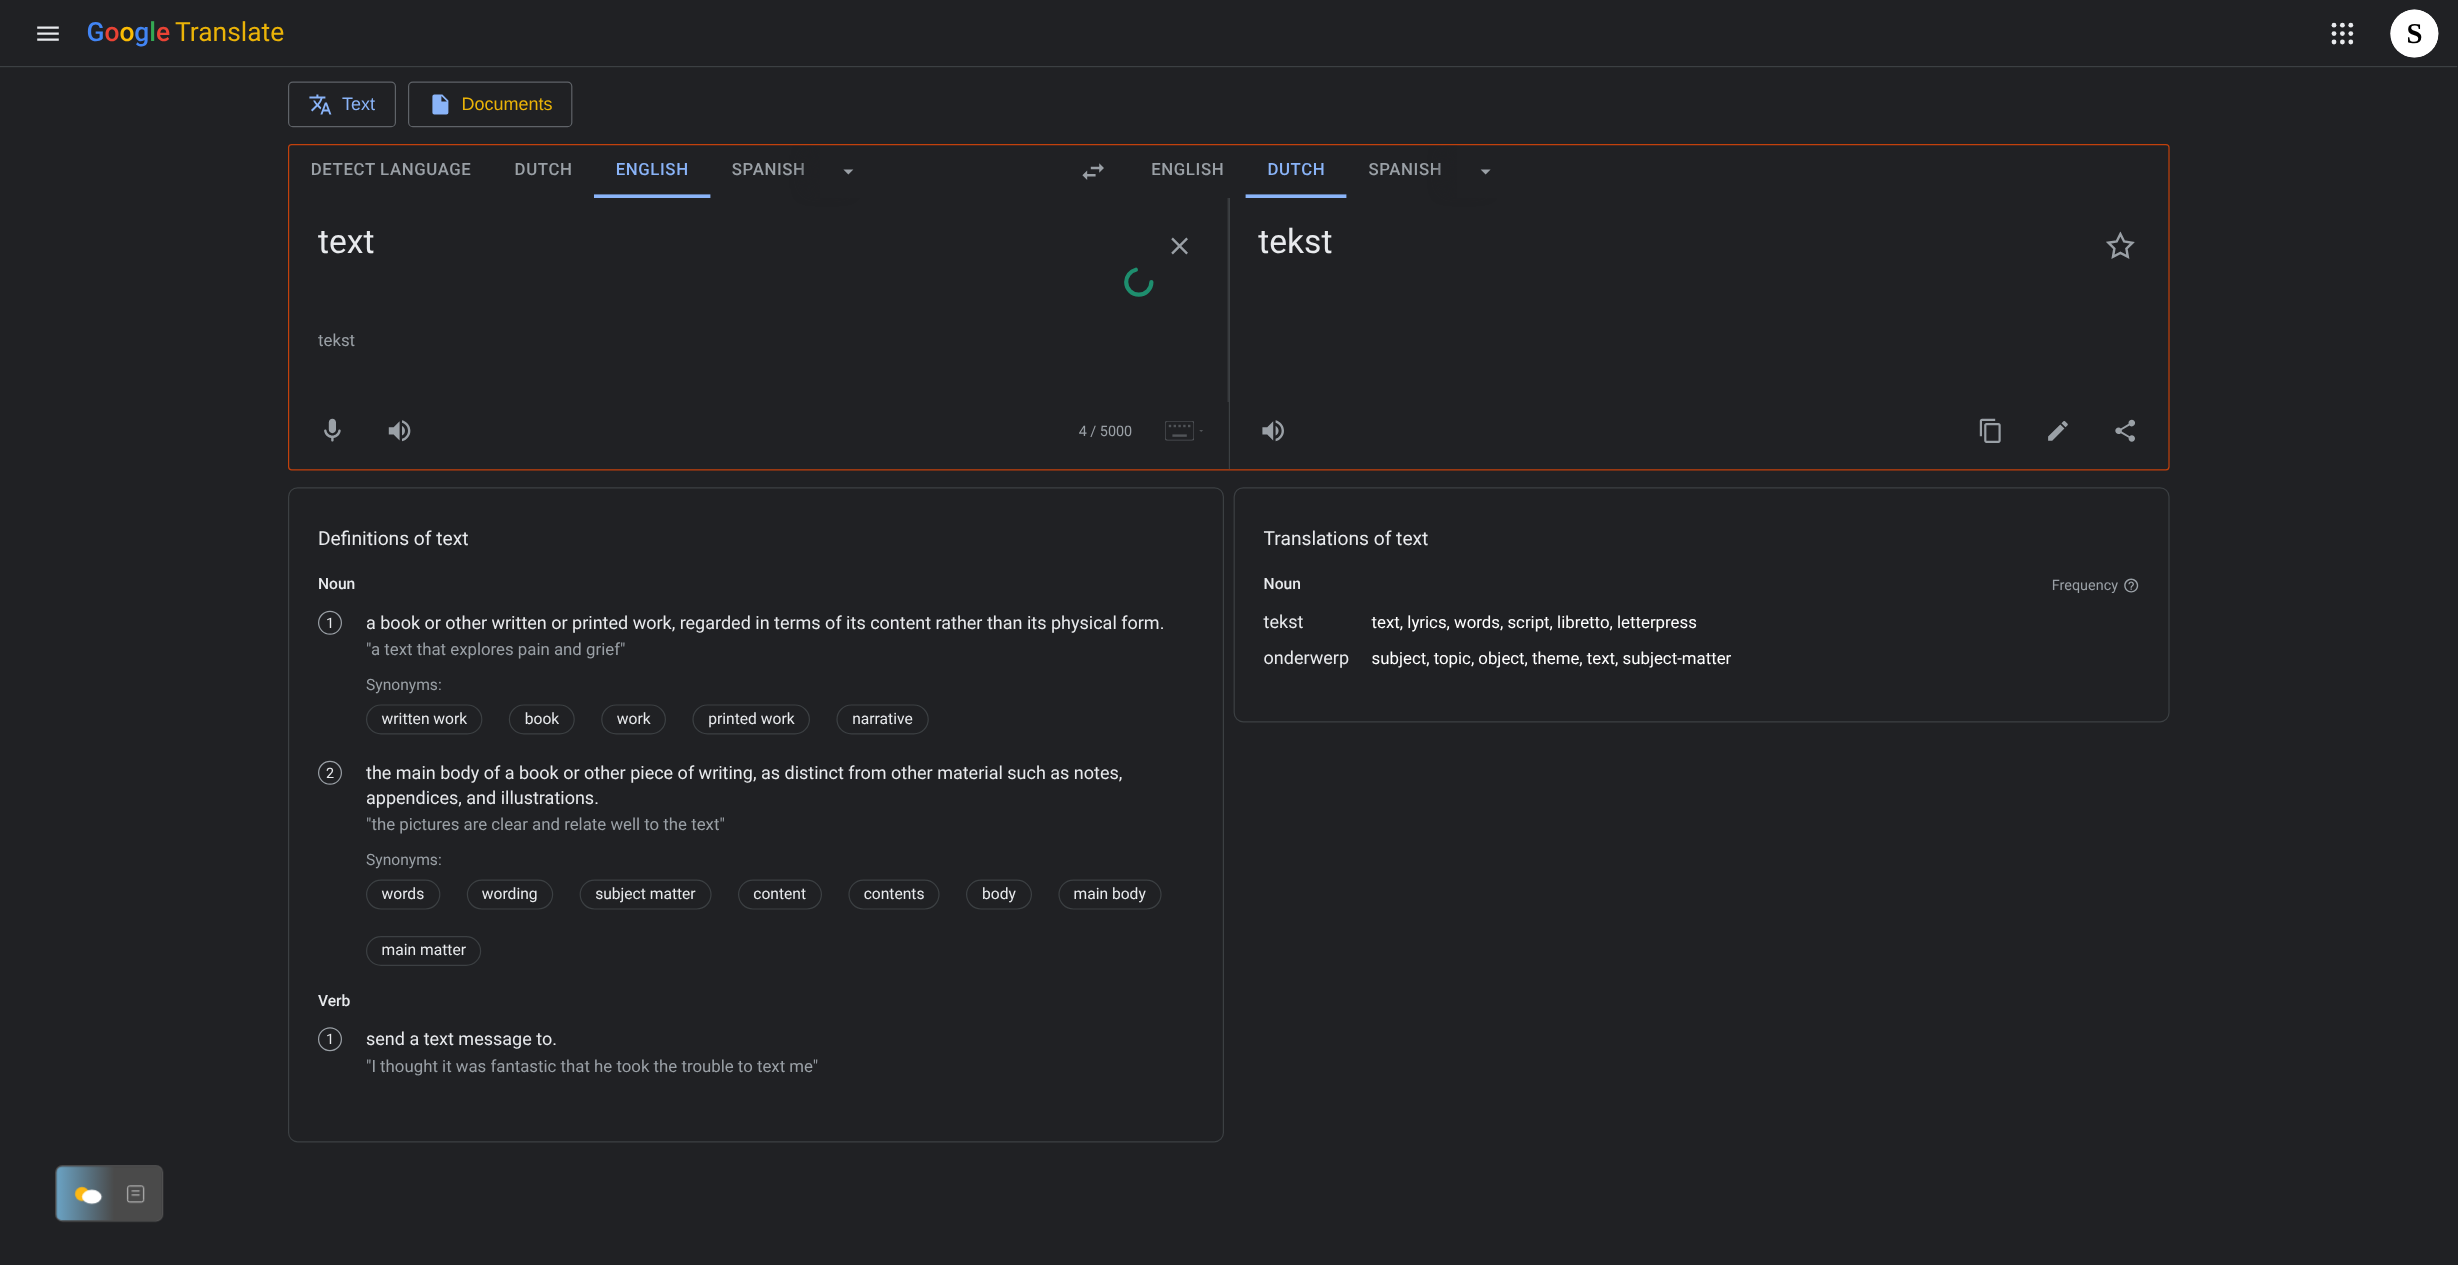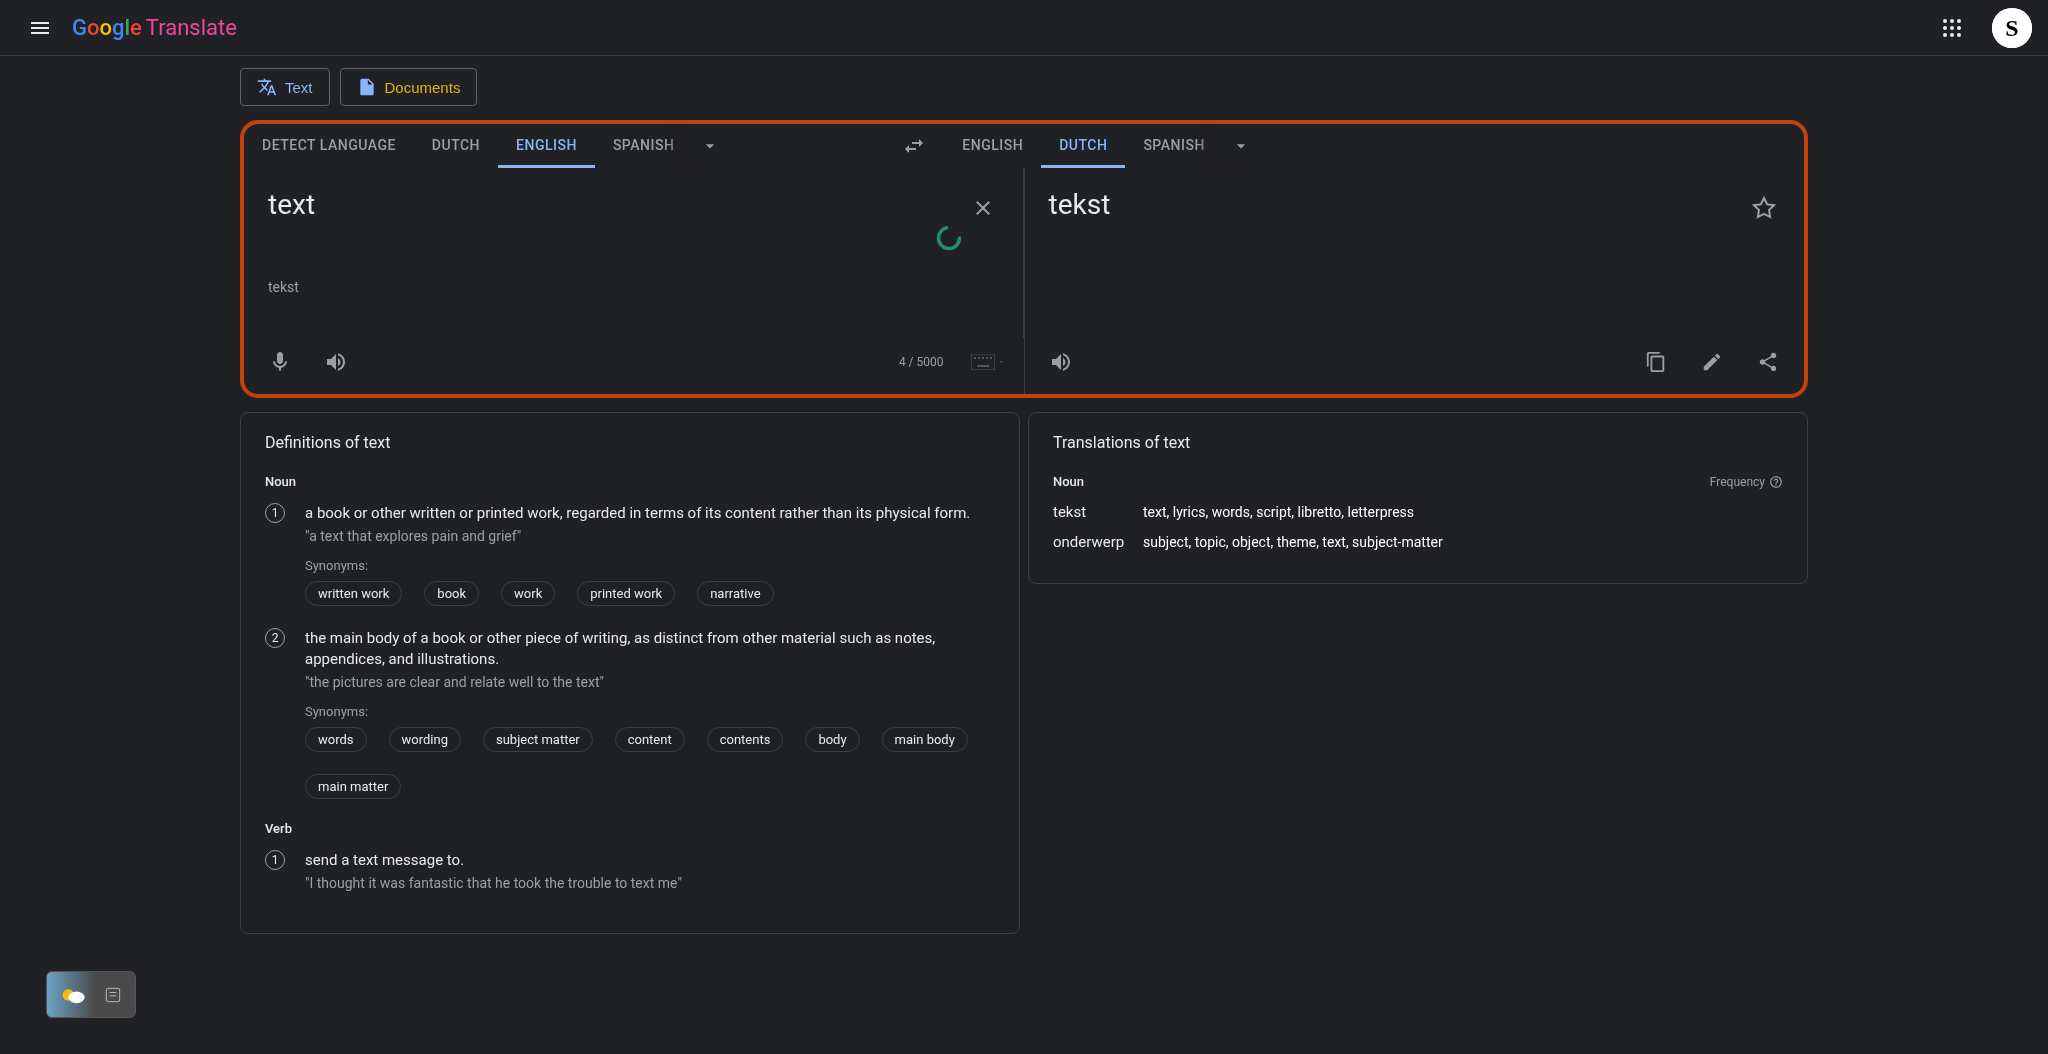--- a/index.html
+++ b/index.html
@@ -13,30 +13,30 @@
 }
 .header {
   height: 56px;
   display: flex;
   align-items: center;
   padding: 0 16px;
   border-bottom: 1px solid #3c4043;
 }
 .menu-btn { width: 48px; height: 48px; display:flex; align-items:center; justify-content:center; cursor:pointer; border-radius:50%; }
 .logo { display:flex; align-items:center; gap:4px; margin-left:8px; }
-.logo-text { font-size:22px; color:#ec4899; font-weight:400; }
+.logo-text { font-size:22px; color:#eab308; font-weight:400; }
 .header-spacer { flex:1; }
 .header-right { display:flex; align-items:center; gap:16px; }
 .apps-btn { width:48px; height:48px; display:flex; align-items:center; justify-content:center; cursor:pointer; border-radius:50%; }
 .avatar { width:40px; height:40px; border-radius:50%; background:#fff; color:#000; display:flex; align-items:center; justify-content:center; font-weight:600; font-size:20px; }
 .main { padding: 12px 240px 0 240px; }
 .mode-buttons { display:flex; gap:10px; margin-bottom:14px; }
 .mode-btn { display:flex; align-items:center; gap:8px; padding:8px 16px; border:1px solid #5f6368; border-radius:4px; background:transparent; color:#8ab4f8; font-size:15px; cursor:pointer; }
 .mode-btn.inactive { color:#eab308; }
-.translate-box { border:4px solid #c2410c; border-radius:18px; overflow:hidden; }
+.translate-box { border:1px solid #c2410c; border-radius:3px; overflow:hidden; }
 .lang-bar { display:flex; align-items:center; height:44px; position:relative; }
 .lang-tabs { display:flex; align-items:center; }
 .lang-tab { padding:0 18px; height:44px; display:flex; align-items:center; font-size:14px; font-weight:500; letter-spacing:0.5px; color:#9aa0a6; cursor:pointer; text-transform:uppercase; border-bottom:3px solid transparent; }
 .lang-tab.active { color:#8ab4f8; border-bottom:3px solid #8ab4f8; }
 .lang-more { width:48px; height:44px; display:flex; align-items:center; justify-content:center; cursor:pointer; box-shadow:-18px 0 12px -8px #202124; margin-left:-6px; z-index:2; }
 .swap-btn { width:48px; height:44px; display:flex; align-items:center; justify-content:center; cursor:pointer; margin:0 6px; }
 .io-row { display:flex; }
 .input-panel, .output-panel { flex:1; padding:20px 24px 12px 24px; min-height:170px; position:relative; }
 .input-panel { border-right:1px solid #3c4043; }
 .input-text { font-size:28px; color:#e8eaed; background:transparent; border:none; outline:none; width:100%; resize:none; font-family:inherit; }
@@ -46,21 +46,21 @@
 .spinner svg { animation: spin 1s linear infinite; }
 @keyframes spin { from{transform:rotate(0)} to{transform:rotate(360deg)} }
 .panel-footer { display:flex; align-items:center; justify-content:space-between; padding:4px 16px 12px 16px; }
 .footer-left { display:flex; align-items:center; gap:16px; }
 .footer-right { display:flex; align-items:center; gap:16px;text-align:center; }
 .icon-btn { width:40px; height:40px; display:flex; align-items:center; justify-content:center; cursor:pointer; border-radius:50%; }
 .char-count { font-size:12px; color:#9aa0a6; margin-right:8px; }
 .output-text { font-size:28px; color:#e8eaed; }
 .star-btn { position:absolute; top:20px; right:20px; }
 .details-row { display:flex; gap:8px; margin-top:14px; }
-.detail-panel { flex:1; border:1px solid #3c4043; border-radius:8px; padding:20px 24px; }
+.detail-panel { flex:1; border:1px solid #3c4043; border-radius:8px; padding:32px 24px; }
 .panel-title { font-size:16px; color:#e8eaed; margin-bottom:22px; }
 .pos-label { font-size:13px; font-weight:500; color:#e8eaed; margin-bottom:14px; margin-top:8px; }
 .def-item { display:flex; gap:20px; margin-bottom:22px; }
 .def-num { width:20px; height:20px; border:1px solid #9aa0a6; border-radius:50%; display:flex; align-items:center; justify-content:center; font-size:12px; color:#e8eaed; flex-shrink:0; }
 .def-body { flex:1; }
 .def-text { font-size:15px; color:#e8eaed; line-height:1.4; }
 .def-example { font-size:14px; color:#9aa0a6; margin-top:4px; }
 .syn-label { font-size:13px; color:#9aa0a6; margin-top:14px; margin-bottom:8px; }
 .syn-list { display:flex; flex-wrap:wrap; gap:22px; }
 .syn-chip { padding:4px 12px; border:1px solid #3c4043; border-radius:14px; font-size:13px; color:#e8eaed; cursor:pointer; }

